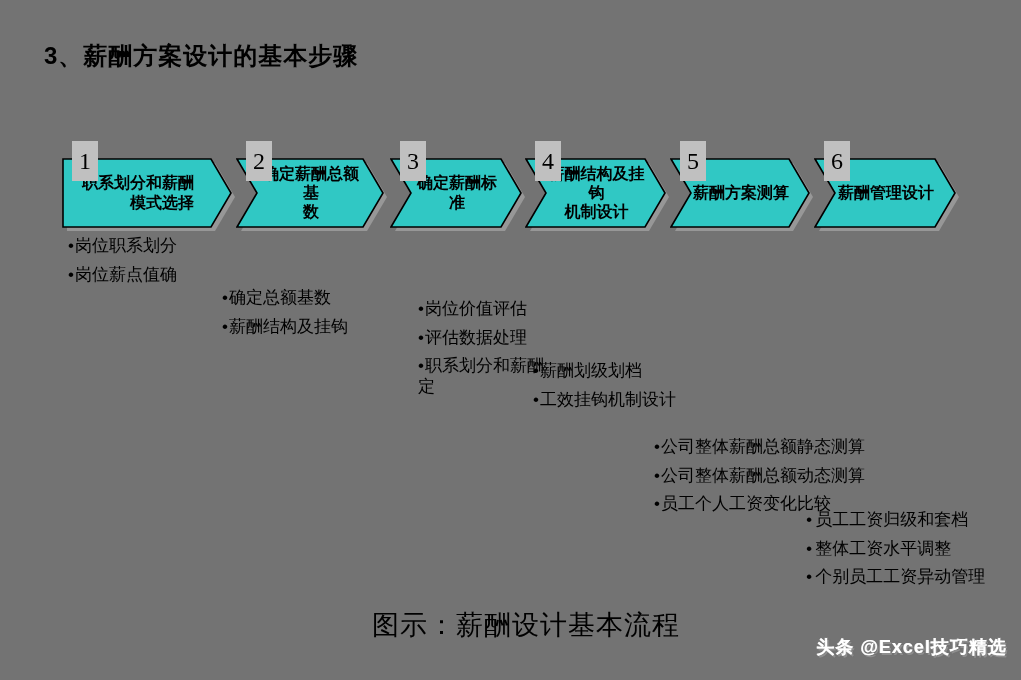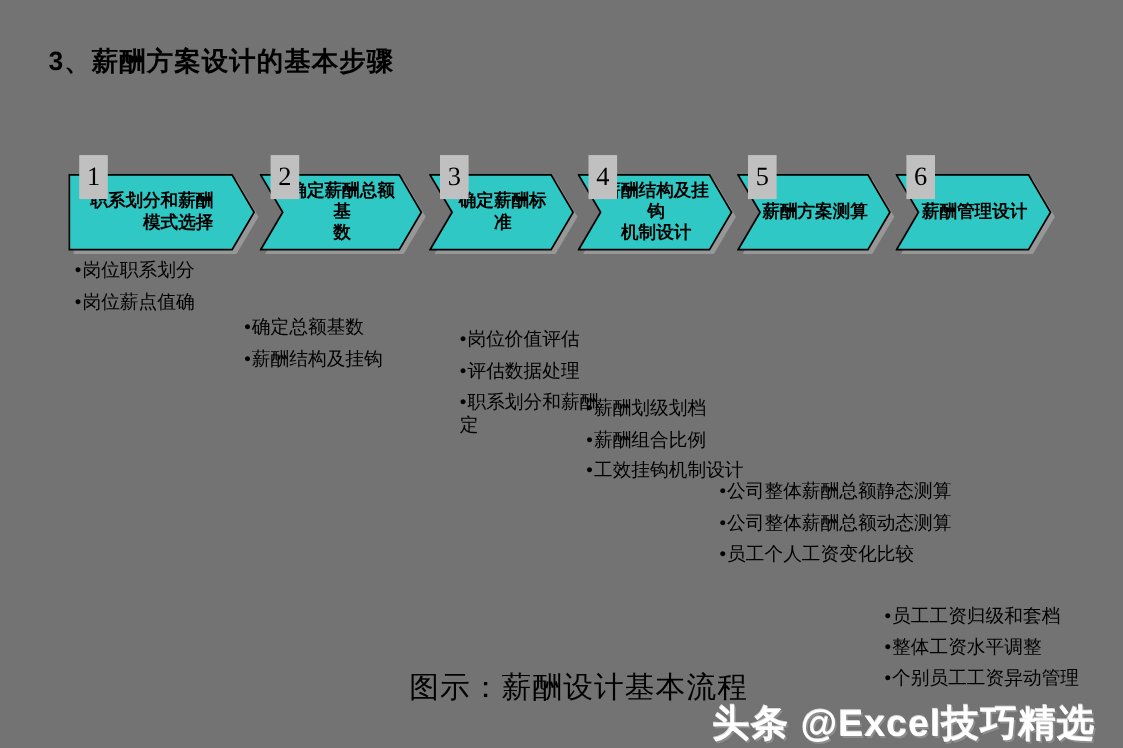--- a/index.html
+++ b/index.html
@@ -39,30 +39,30 @@
   .s1 .arrow-label { left:4px;  right:28px;text-align:right; }
   .s2 .arrow-label, .s3 .arrow-label, .s4 .arrow-label,
   .s5 .arrow-label, .s6 .arrow-label { left:20px; right:24px; }
   
   .bullets { position:absolute; font-size:17px; line-height:1.22; }
   .g1 { left:68px;  top:236px; width:176px; }
   .g2 { left:222px; top:288px; width:190px; }
   .g3 { left:391px; top:299px; width:140px;margin-left:27px; }
   .g4 { left:533px; top:361px; width:190px; }
   .g5 { left:654px; top:437px; width:270px; }
-  .g6 { left:804px; top:550px; width:215px; }
+  .g6 { left:804px; top:511px; width:215px;font-family:Liberation Mono, monospace; }
   .bullet-item { margin-bottom:8px; white-space:pre-line; }
   .bullet-item::before { content:"•"; margin-right:1px; }
   
   .caption {
     position:absolute; left:372px; top:607px; font-size:27px; letter-spacing:1px;
   }
   .watermark {
-    position:absolute; right:25px; top:635px;
-    font-size:34px; font-weight:bold; color:#fff; letter-spacing:1px;
+    position:absolute; right:14px; top:635px;
+    font-size:18px; font-weight:bold; color:#fff; letter-spacing:1px;
     text-shadow:-0.5px -0.5px 0 #d8d8d8, 1.5px 1.5px 0 #8d8d8d, 2px 2px 1px #6f6f6f;
   }
 </style>
 </head>
 <body>
 
 <div class="slide">
 
   <div class="page-title">3、薪酬方案设计的基本步骤</div>
 
@@ -135,21 +135,20 @@
 
   <div class="bullets g3">
     <div class="bullet-item">岗位价值评估</div>
     <div class="bullet-item">评估数据处理</div>
     <div class="bullet-item">职系划分和薪酬
 定</div>
   </div>
 
   <div class="bullets g4">
     <div class="bullet-item">薪酬划级划档</div>
-    <div class="bullet-item">薪酬组合比例</div>
     <div class="bullet-item">工效挂钩机制设计</div>
   </div>
 
   <div class="bullets g5">
     <div class="bullet-item">公司整体薪酬总额静态测算</div>
     <div class="bullet-item">公司整体薪酬总额动态测算</div>
     <div class="bullet-item">员工个人工资变化比较</div>
   </div>
 
   <div class="bullets g6">

